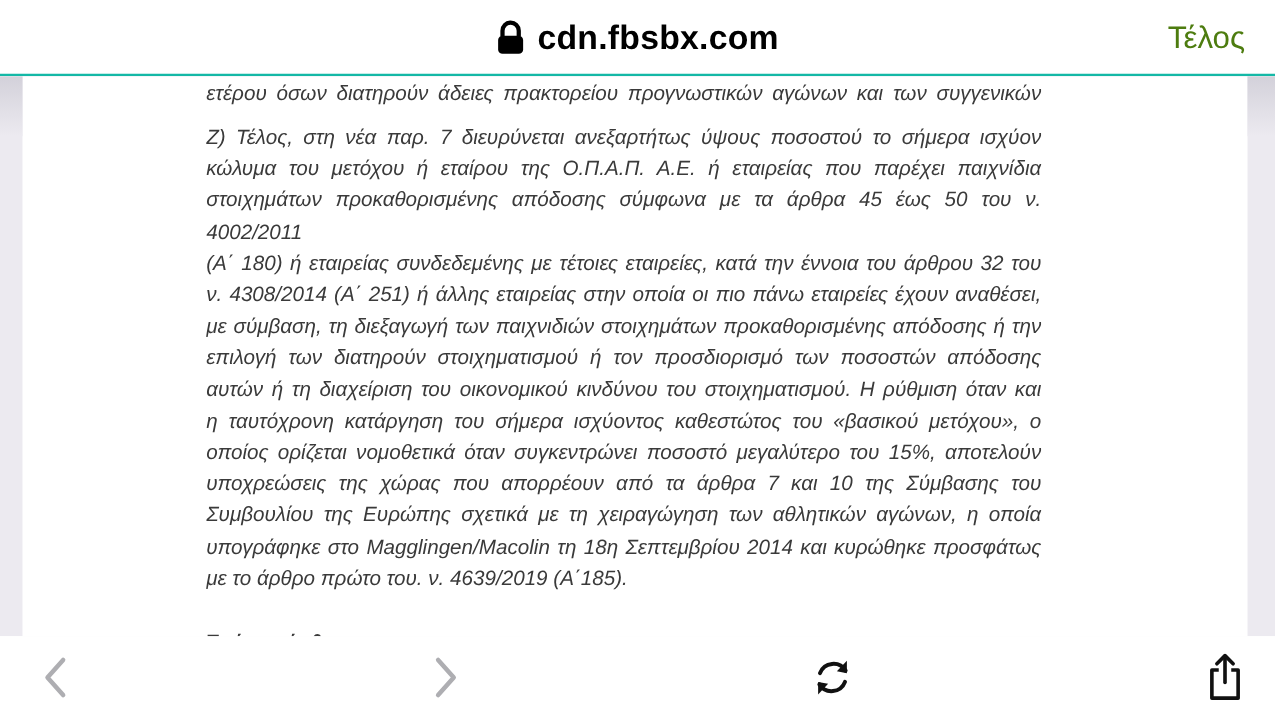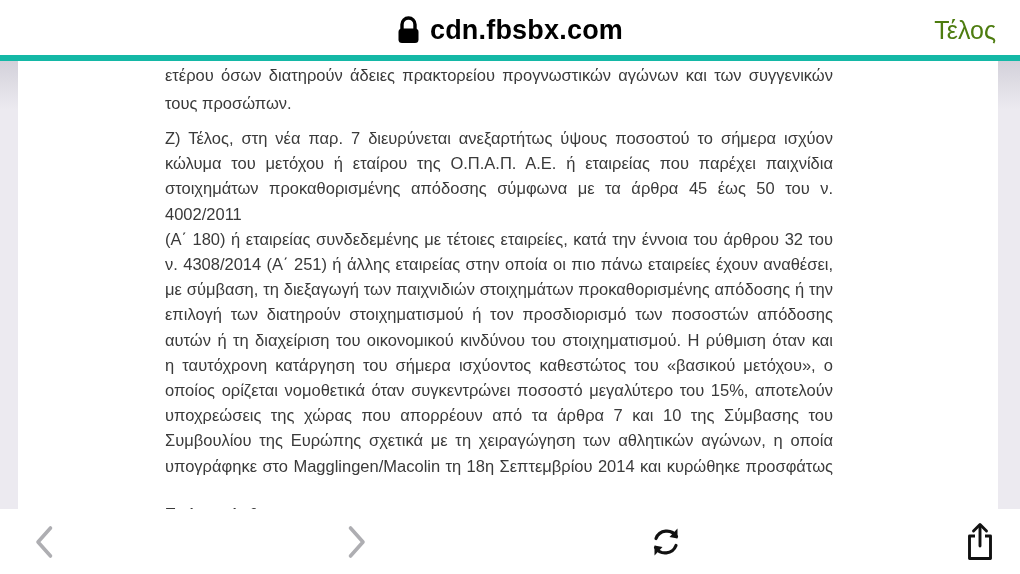--- a/index.html
+++ b/index.html
@@ -8,21 +8,21 @@
     overflow: hidden;
     background: #fff;
     font-family: "Liberation Sans", sans-serif;
     -webkit-font-smoothing: antialiased;
   }
 
   
   .topbar {
     position: absolute; left: 0; top: 0; width: 1020px; height: 61px;
     background: #ffffff;
-    border-bottom: 6px solid #14b8a6;
+    border-bottom: 2px solid #14b8a6;
     box-sizing: border-box;
   }
   .topbar-center {
     position: absolute; left: 0; right: 0; top: 0; height: 60px;
     display: flex; align-items: center; justify-content: center; gap: 10px;
   }
   .url-text {
     font-size: 27px; font-weight: 700; color: #000;
     letter-spacing: 0.2px;
   }
@@ -56,20 +56,21 @@
     position: absolute; left: 147px; top: 0; width: 668px;
     color: #3a3a3a;
   }
   .para { margin: 0; }
   .line {
     font-size: 16.5px;
     text-align: justify;
     text-align-last: justify;
     white-space: normal;
     overflow: hidden;
+    font-style: italic;
   }
   .para-0 .line { line-height: 28px; }
   .para-1 { margin-top: 9px; }
   .para-1 .line { line-height: 25.2px; }
   .line.final { text-align-last: left; }
 
   .clipped-heading {
     margin-top: 24px;
     height: 8px;               
     overflow: hidden;
@@ -107,36 +108,36 @@
     <span class="url-text">cdn.fbsbx.com</span>
   </div>
   <div class="done-btn">Τέλος</div>
 </div>
 
 <div class="content">
   <div class="page">
     <div class="doc-text">
         <div class="para para-0">
           <div class="line">ετέρου όσων διατηρούν άδειες πρακτορείου προγνωστικών αγώνων και των συγγενικών</div>
-          <div class="line final">τους προσώπων.</div>
         </div>
         <div class="para para-1">
           <div class="line">Ζ) Τέλος, στη νέα παρ. 7 διευρύνεται ανεξαρτήτως ύψους ποσοστού το σήμερα ισχύον</div>
           <div class="line">κώλυμα του μετόχου ή εταίρου της Ο.Π.Α.Π. Α.Ε. ή εταιρείας που παρέχει παιχνίδια</div>
           <div class="line">στοιχημάτων προκαθορισμένης απόδοσης σύμφωνα με τα άρθρα 45 έως 50 του ν. 4002/2011</div>
           <div class="line">(Α΄ 180) ή εταιρείας συνδεδεμένης με τέτοιες εταιρείες, κατά την έννοια του άρθρου 32 του</div>
           <div class="line">ν. 4308/2014 (Α΄ 251) ή άλλης εταιρείας στην οποία οι πιο πάνω εταιρείες έχουν αναθέσει,</div>
           <div class="line">με σύμβαση, τη διεξαγωγή των παιχνιδιών στοιχημάτων προκαθορισμένης απόδοσης ή την</div>
           <div class="line">επιλογή των διατηρούν στοιχηματισμού ή τον προσδιορισμό των ποσοστών απόδοσης</div>
           <div class="line">αυτών ή τη διαχείριση του οικονομικού κινδύνου του στοιχηματισμού. Η ρύθμιση όταν και</div>
           <div class="line">η ταυτόχρονη κατάργηση του σήμερα ισχύοντος καθεστώτος του «βασικού μετόχου», ο</div>
           <div class="line">οποίος ορίζεται νομοθετικά όταν συγκεντρώνει ποσοστό μεγαλύτερο του 15%, αποτελούν</div>
           <div class="line">υποχρεώσεις της χώρας που απορρέουν από τα άρθρα 7 και 10 της Σύμβασης του</div>
           <div class="line">Συμβουλίου της Ευρώπης σχετικά με τη χειραγώγηση των αθλητικών αγώνων, η οποία</div>
           <div class="line">υπογράφηκε στο Magglingen/Macolin τη 18η Σεπτεμβρίου 2014 και κυρώθηκε προσφάτως</div>
+          <div class="line final">με το άρθρο πρώτο του. ν. 4639/2019 (Α΄185).</div>
         </div>
       </div>
     <div class="doc-text" style="top:auto; bottom:-1px;">
       <div class="clipped-heading" style="margin-top:0;">Επί του άρθρου</div>
     </div>
   </div>
 </div>
 
 <div class="toolbar">
 

